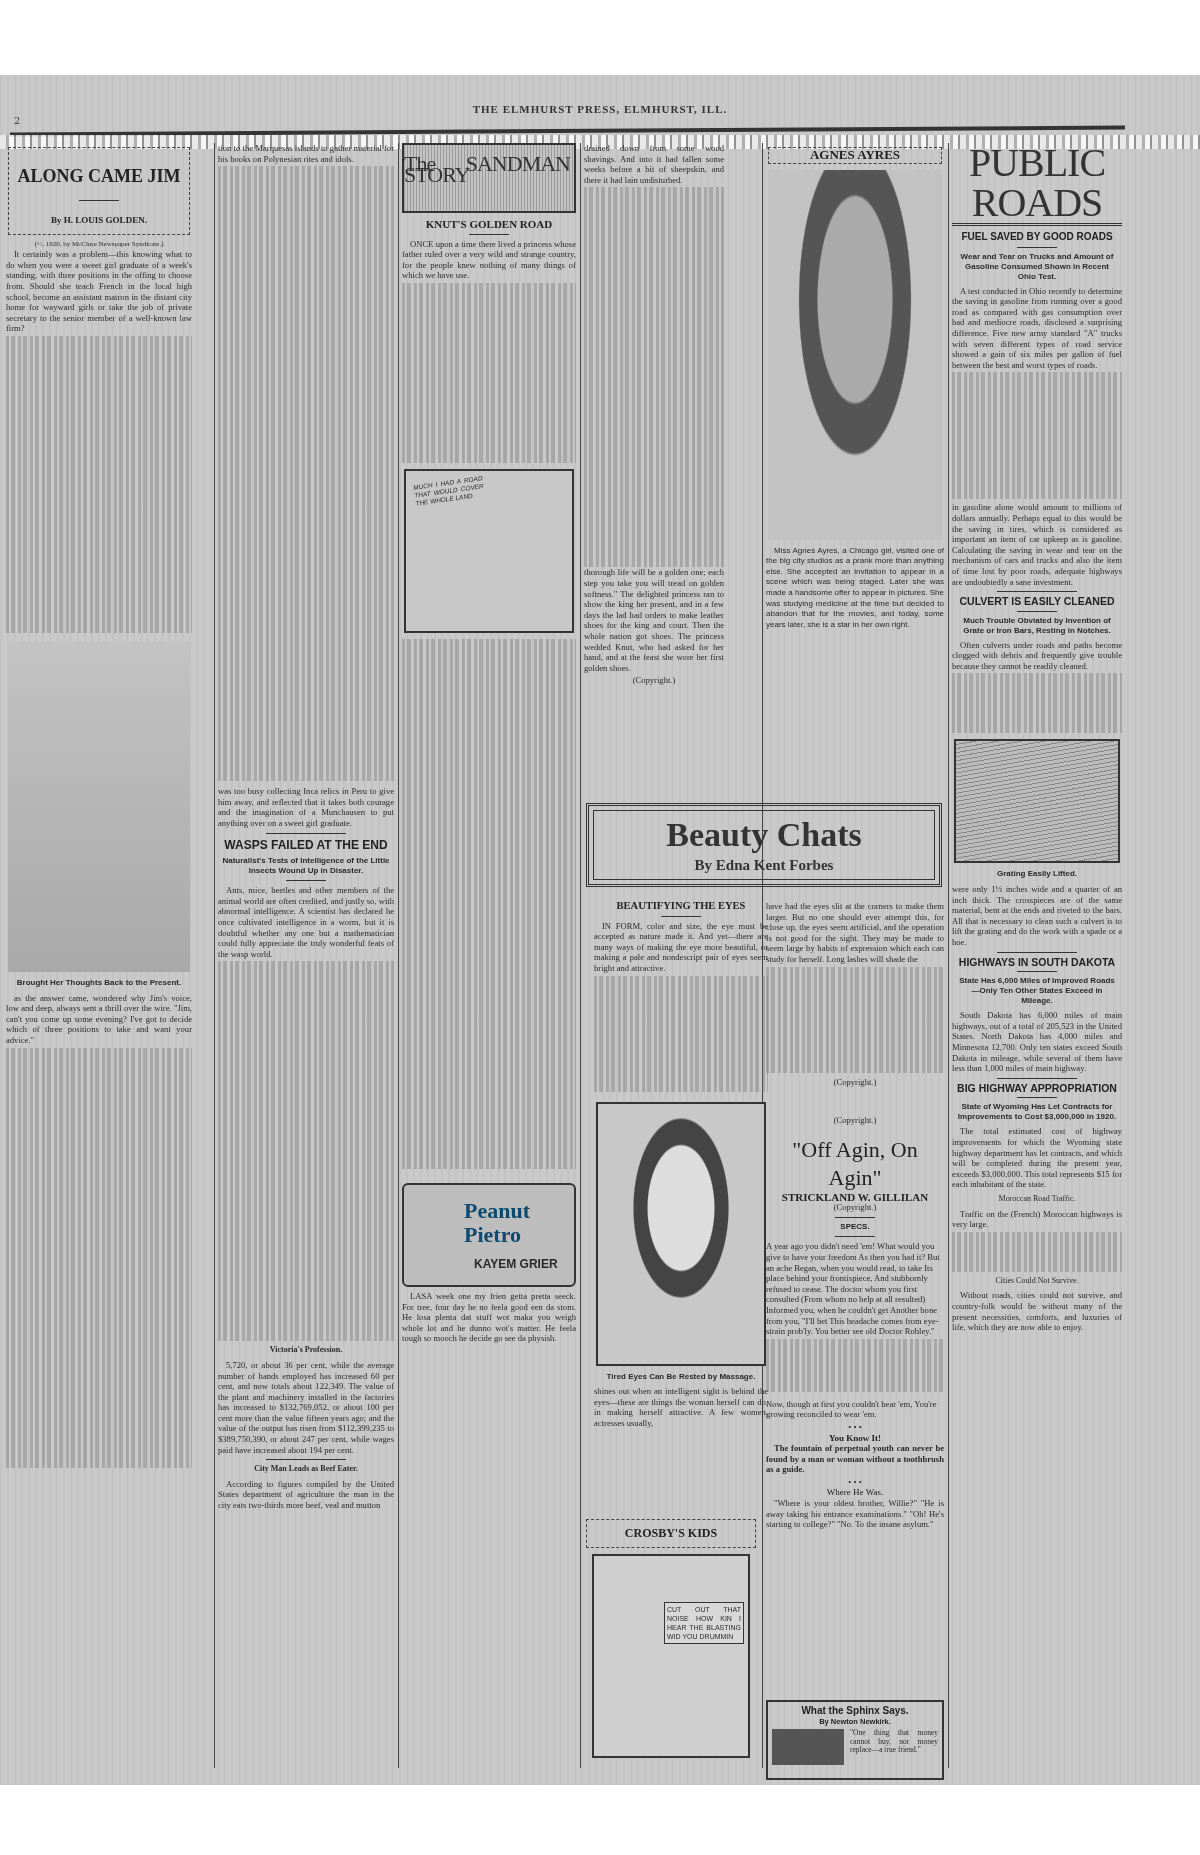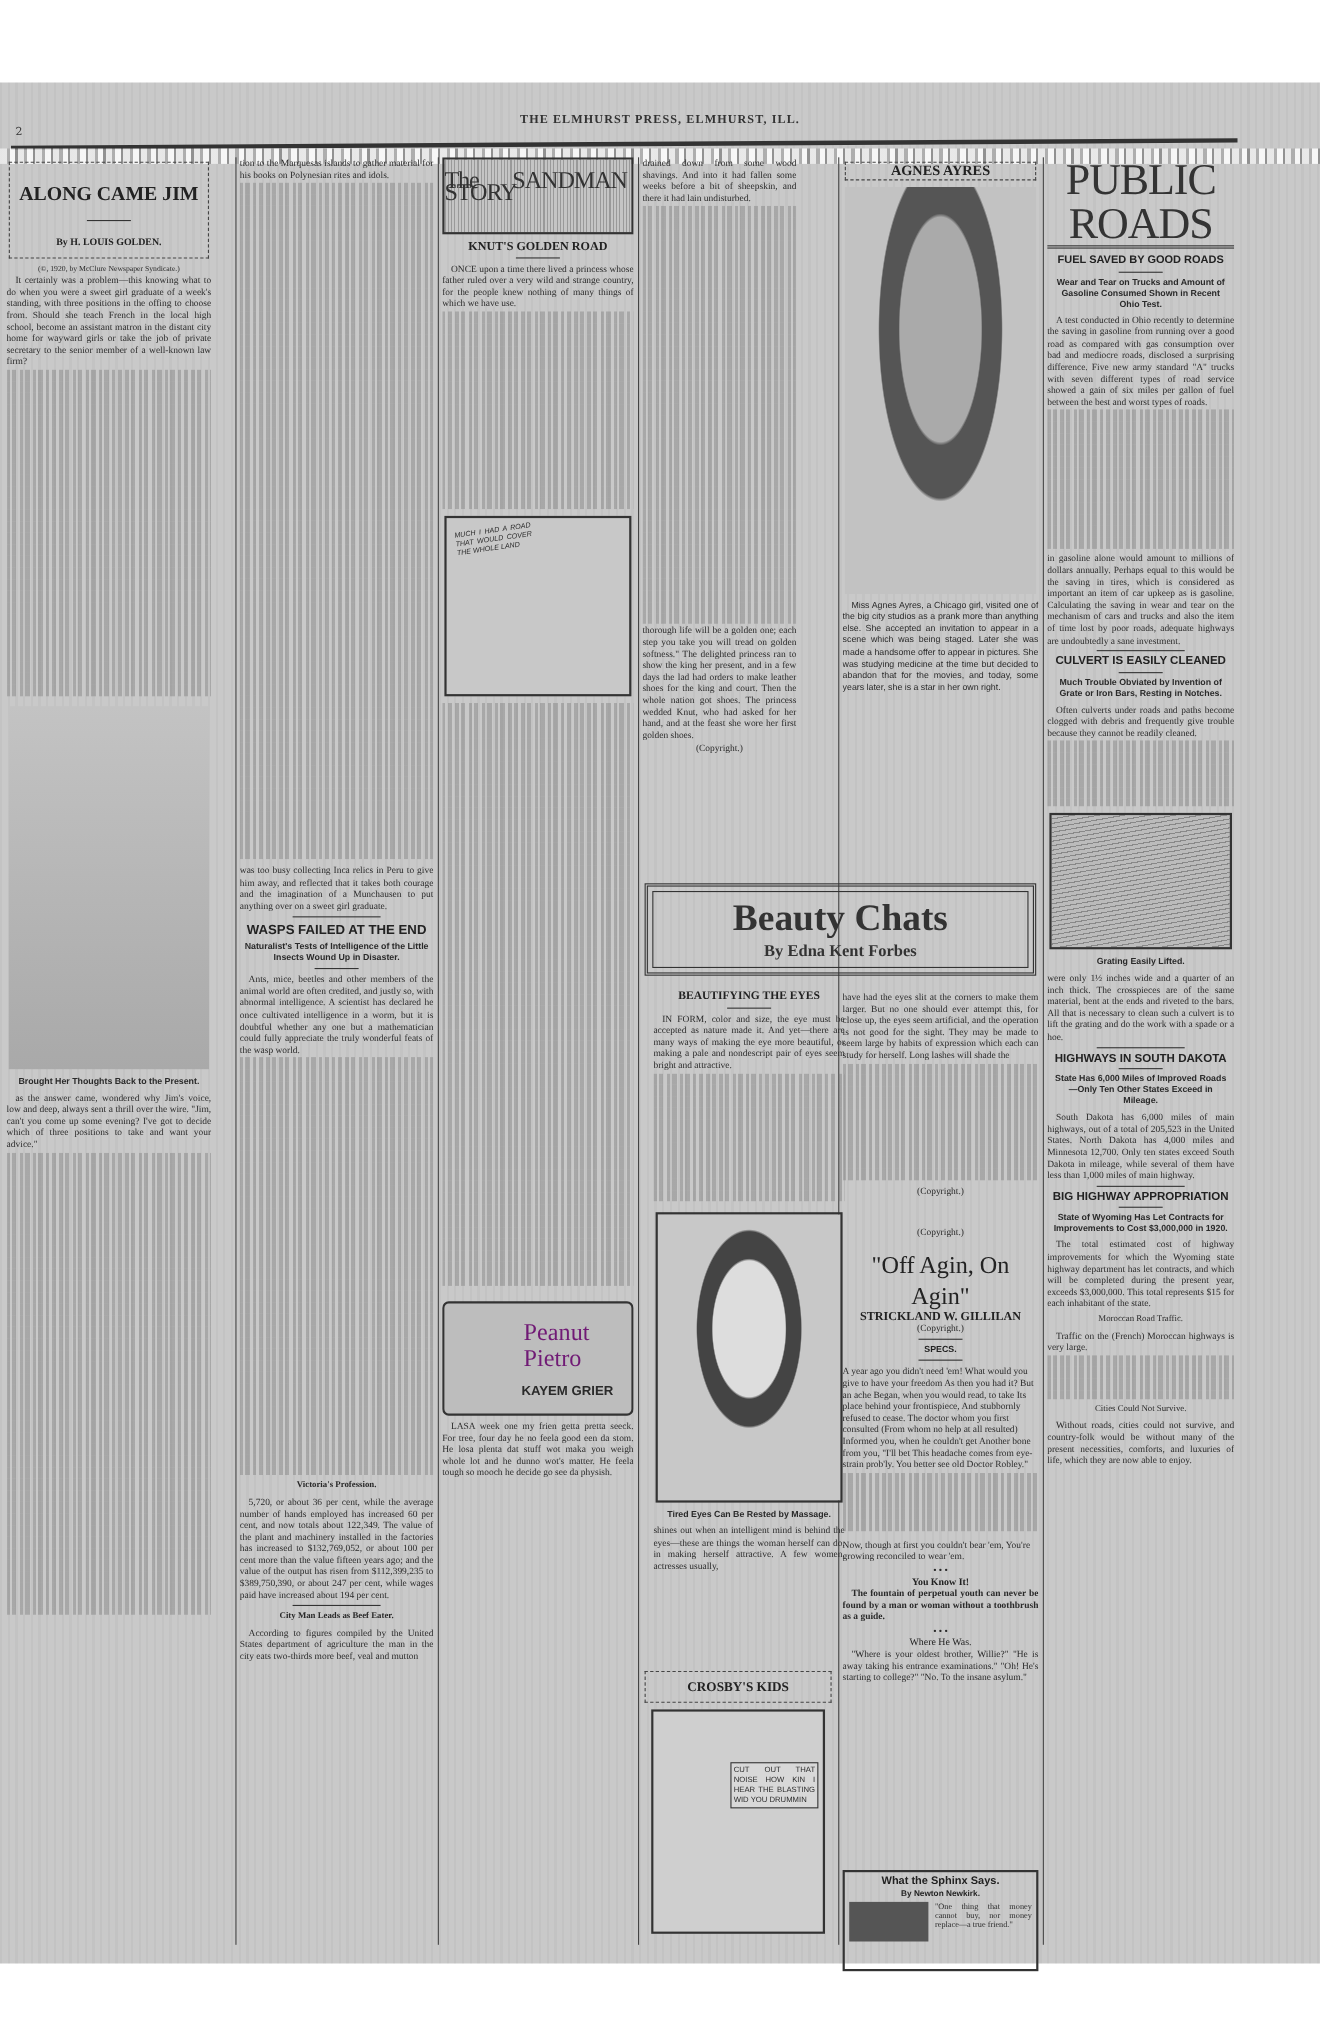--- a/index.html
+++ b/index.html
@@ -313,21 +313,21 @@
         <span></span>
         <span></span>
         <span></span>
         <span></span>
         <span></span>
         <span></span>
         <span></span>
         <span></span>
       </div>
     <div style="height:100px;border:2px solid #333;border-radius:6px;background:#bdbdbd;position:relative;margin:4px 0">
-      <div style="position:absolute;left:72px;top:14px;font-family:'Liberation Serif',serif;font-size:22px;line-height:24px;color:#701a75;font-weight:normal">Peanut Pietro</div>
+      <div style="position:absolute;left:60px;top:14px;font-family:'Liberation Serif',serif;font-size:22px;line-height:24px;color:#0c4a6e;font-weight:bold">Peanut Pietro</div>
       <div style="position:absolute;left:70px;top:74px;font-family:'Liberation Sans',sans-serif;font-weight:bold;font-size:12px">KAYEM GRIER</div>
     </div>
     <p>LASA week one my frien getta pretta seeck. For tree, four day he no feela good een da stom. He losa plenta dat stuff wot maka you weigh whole lot and he dunno wot's matter. He feela tough so mooch he decide go see da physish.</p>
   </div>
 
   <div class="col" style="left:584px;width:140px;height:580px">
     <p style="text-indent:0">drained down from some wood shavings. And into it had fallen some weeks before a bit of sheepskin, and there it had lain undisturbed.</p>
     <div class="filler" style="height:380px;overflow:hidden">
         <span></span>
         <span></span>
@@ -399,21 +399,21 @@
         <span></span>
         <span></span>
         <span></span>
         <span></span>
         <span></span>
         <span></span>
         <span></span>
       </div>
     <div class="img" style="height:260px;background:radial-gradient(ellipse at 50% 40%,#ddd 0 28%,#444 29% 40%,#c8c8c8 41%)"></div>
     <div class="caption">Tired Eyes Can Be Rested by Massage.</div>
-    <p style="text-indent:0">shines out when an intelligent mind is behind the eyes—these are things the woman herself can do, in making herself attractive. A few women, actresses usually,</p>
+    <p style="text-indent:0">shines out when an intelligent sight is behind the eyes—these are things the woman herself can do, in making herself attractive. A few women, actresses usually,</p>
   </div>
 
   <div class="col" style="left:766px;top:826px;width:178px;height:200px">
     <p style="text-indent:0">have had the eyes slit at the corners to make them larger. But no one should ever attempt this, for close up, the eyes seem artificial, and the operation is not good for the sight. They may be made to seem large by habits of expression which each can study for herself. Long lashes will shade the</p>
     <div class="filler" style="height:110px;overflow:hidden">
         <span></span>
         <span></span>
         <span></span>
         <span></span>
         <span></span>
@@ -453,21 +453,21 @@
       </div>
     <p style="text-indent:0;text-align:left">Now, though at first you couldn't bear 'em, You're growing reconciled to wear 'em.</p>
     <div style="text-align:center">• • •</div>
     <div class="hd" style="font-family:'Liberation Serif',serif;font-size:9px">You Know It!</div>
     <p style="font-weight:bold">The fountain of perpetual youth can never be found by a man or woman without a toothbrush as a guide.</p>
     <div style="text-align:center">• • •</div>
     <div class="hd" style="font-family:'Liberation Serif',serif;font-weight:normal;font-size:9px">Where He Was.</div>
     <p>"Where is your oldest brother, Willie?" "He is away taking his entrance examinations." "Oh! He's starting to college?" "No. To the insane asylum."</p>
   </div>
 
-  <div class="col" style="left:766px;top:1625px;width:178px;height:92px;border:2px solid #333;padding:4px;box-sizing:border-box">
+  <div class="col" style="left:766px;top:1625px;width:178px;height:80px;border:2px solid #333;padding:4px;box-sizing:border-box">
     <div class="hd" style="font-size:10px">What the Sphinx Says.</div>
     <div class="hd" style="font-size:7.5px">By Newton Newkirk.</div>
     <div style="display:flex;gap:6px;margin-top:2px">
       <div style="width:72px;height:36px;background:#555;flex:none"></div>
       <div style="font-size:7.5px;line-height:8.5px">"One thing that money cannot buy, nor money replace—a true friend."</div>
     </div>
   </div>
 
   <div class="col" style="left:952px;width:170px;height:1625px">
     <div style="font-family:'Liberation Serif',serif;font-size:40px;line-height:40px;text-align:center;color:#333;border-bottom:3px double #333;padding-bottom:0;letter-spacing:-1px">PUBLIC ROADS</div>

